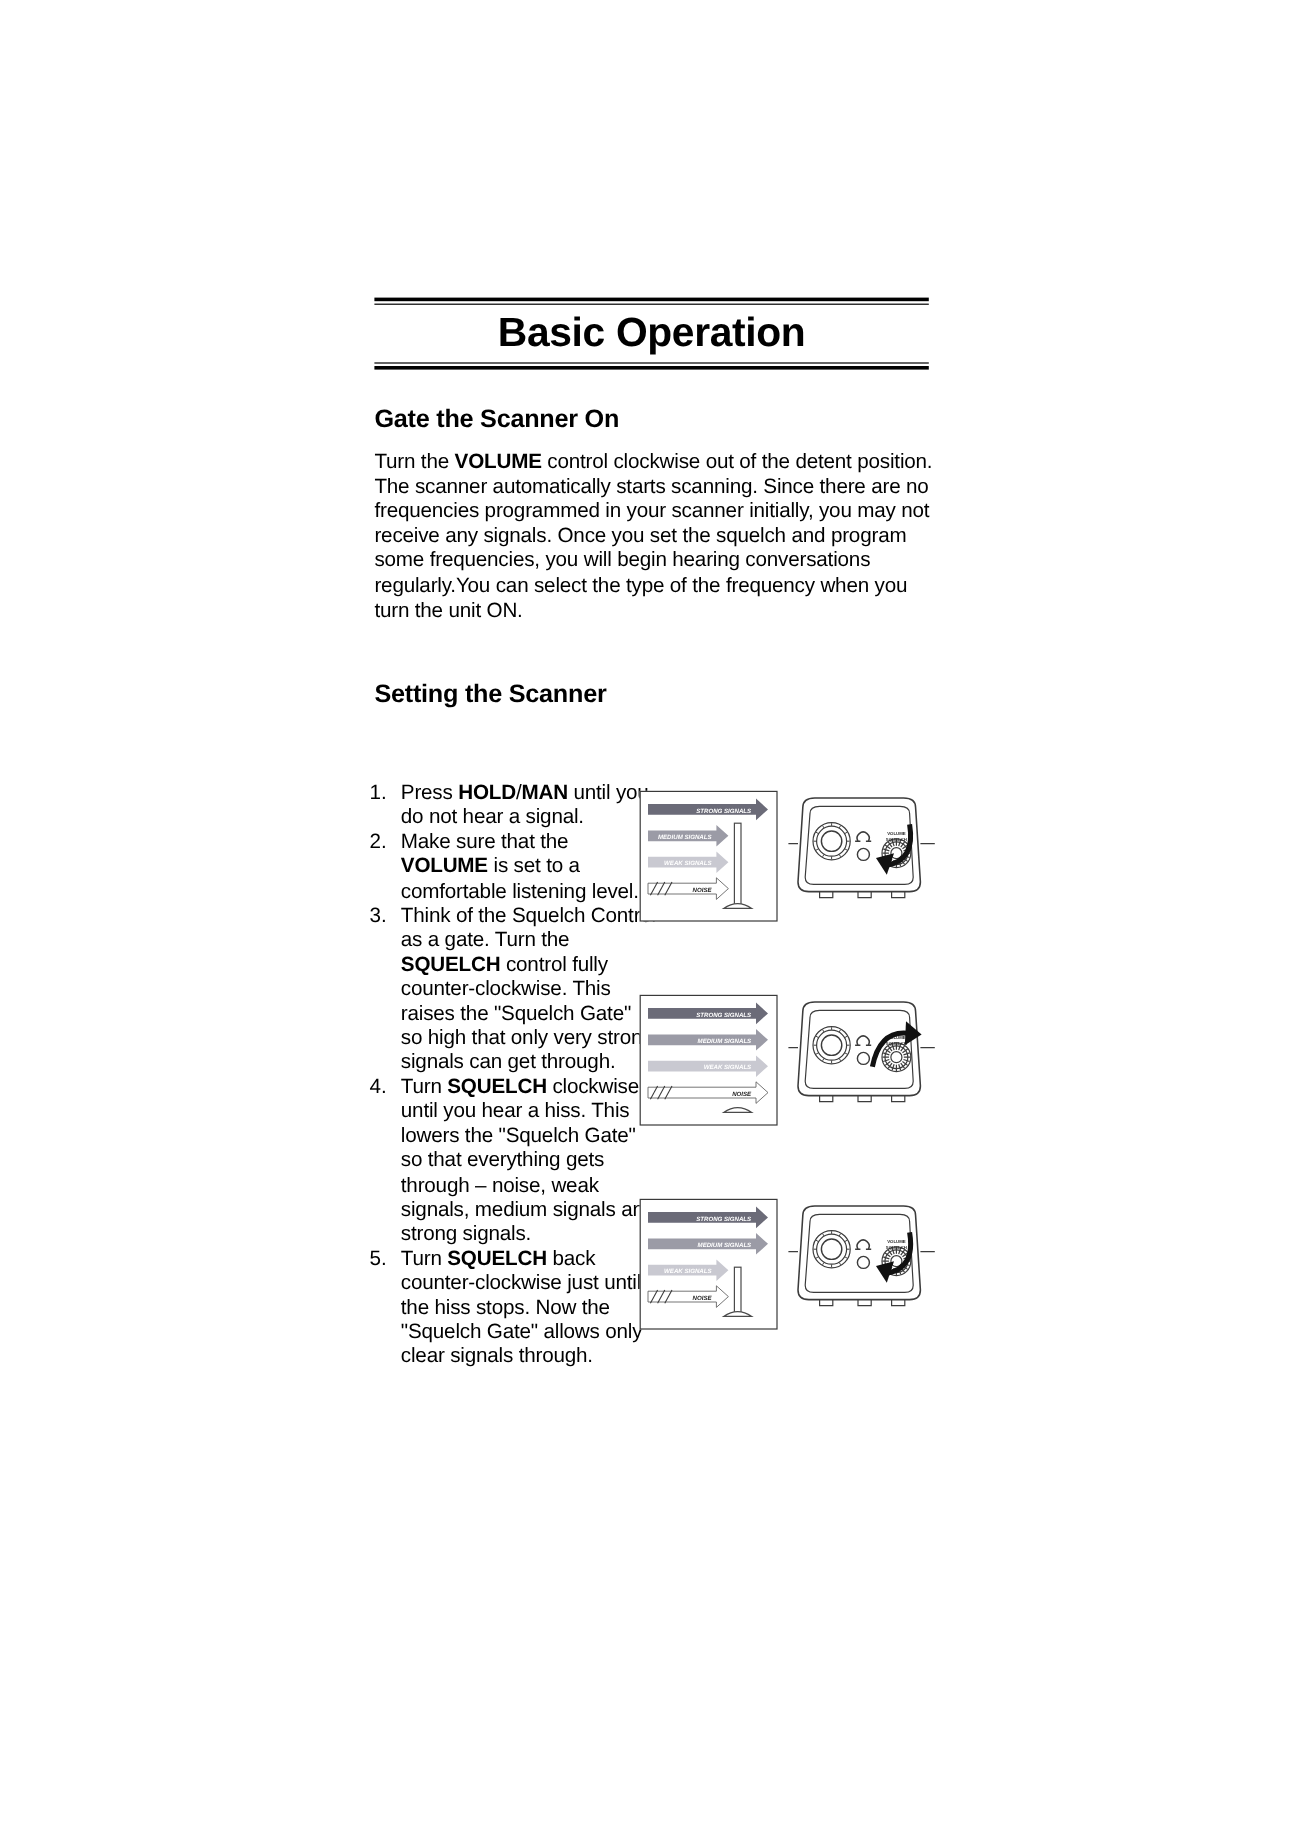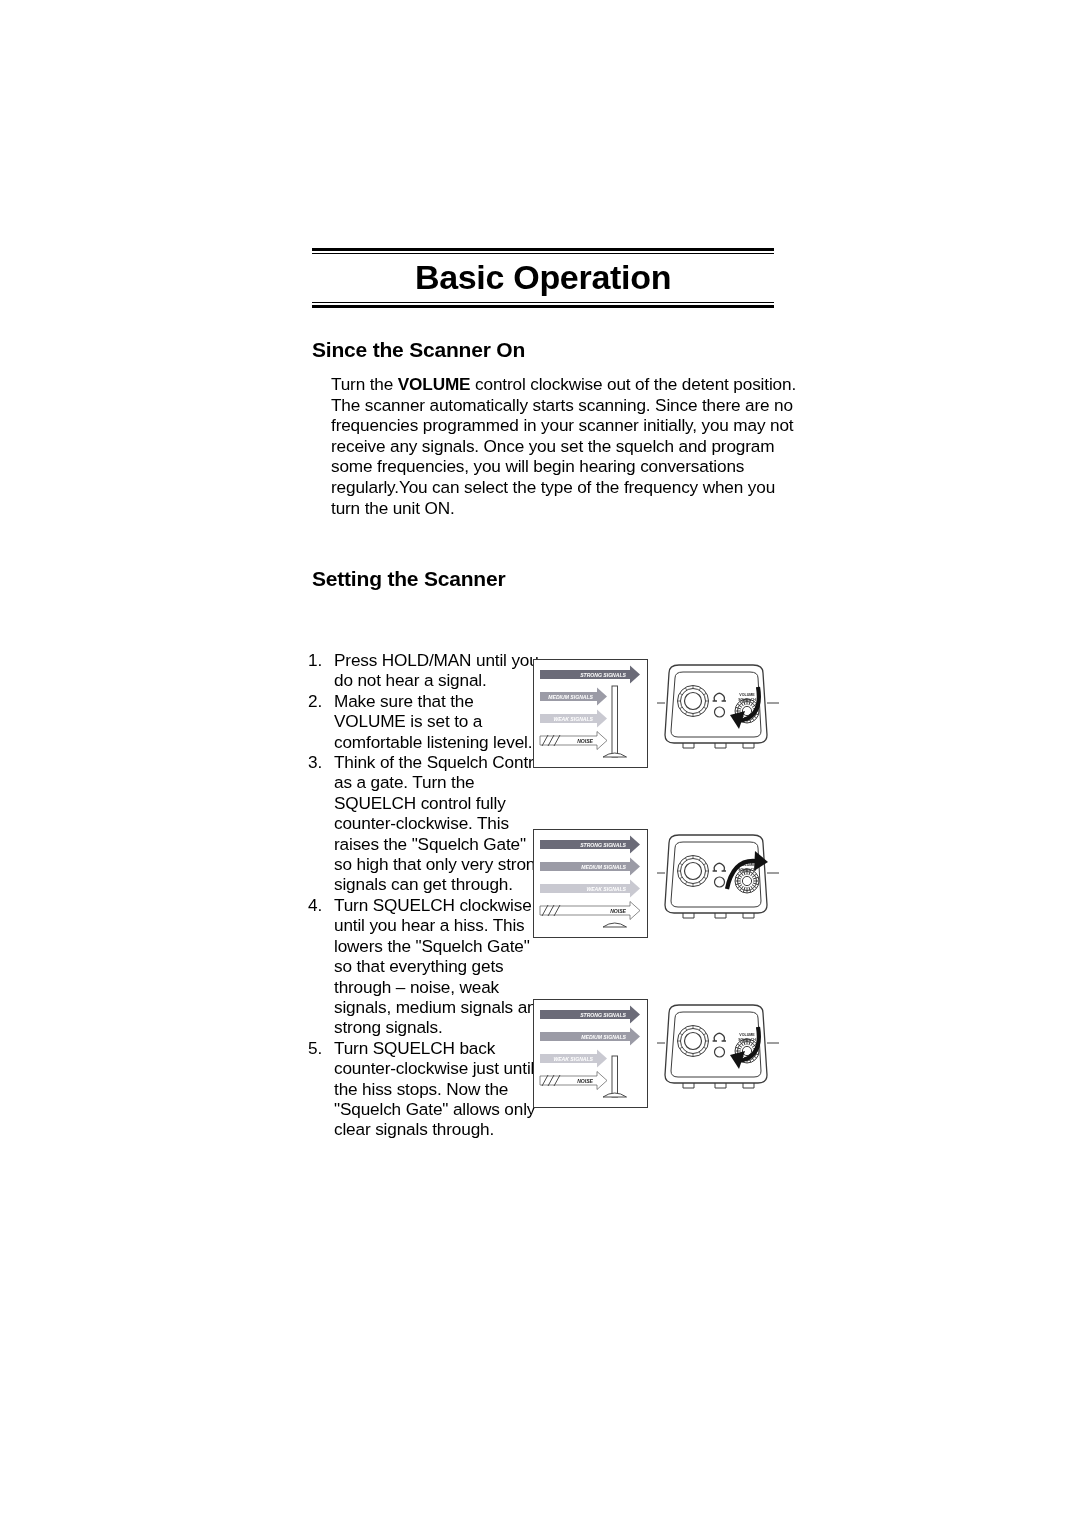--- a/index.html
+++ b/index.html
@@ -69,21 +69,20 @@
   #h2-squelch    { top: 567px; }
 
   
   .para {
     position: absolute;
     left: 312px;
     width: 470px;
     font-size: 17.2px;
     line-height: 20.6px;
     letter-spacing: -0.15px;
-    margin-left: 19px;
   }
   #para-scanner-on { top: 374px; }
   #para-squelch-intro { top: 605px; }
   .para b { font-weight: bold; }
 
   
   .list {
     position: absolute;
     left: 308px;
     top: 650px;
@@ -98,21 +97,21 @@
     margin-bottom: 0px;
   }
   .li-num {
     width: 26px;
     flex: 0 0 26px;
     text-align: left;
   }
   .li-body {
     flex: 1 1 auto;
   }
-  .li b { font-weight: normal; }
+  .li b { font-weight: bold; }
 
   
   #li-1 { margin-bottom: 0px; }
   #li-2 { margin-bottom: 0px; }
   #li-3 { margin-bottom: 0px; }
   #li-4 { margin-bottom: 0px; }
   #li-5 { margin-bottom: 0px; }
 
   
   .figure {
@@ -161,21 +160,21 @@
 <div class="page">
 
   <div class="title-block">
     <div class="rule-thick"></div>
     <div class="rule-thin"></div>
     <div class="chapter-title">Basic Operation</div>
     <div class="rule-thin-top"></div>
     <div class="rule-thick"></div>
   </div>
 
-  <div class="h2" id="h2-scanner-on">Since the Scanner On</div>
+  <div class="h2" id="h2-scanner-on">Gate the Scanner On</div>
   <div class="para" id="para-scanner-on">Turn the <b>VOLUME</b> control clockwise out of the detent position. The scanner automatically starts scanning. Since there are no frequencies programmed in your scanner initially, you may not receive any signals. Once you set the squelch and program some frequencies, you will begin hearing conversations regularly.You can select the type of the frequency when you turn the unit ON.</div>
 
   <div class="h2" id="h2-squelch">Setting the Scanner</div>
 
   <div class="list">
     <div class="li" id="li-1">
       <div class="li-num">1.</div>
       <div class="li-body">Press <b>HOLD</b>/<b>MAN</b> until you do not hear a signal.</div>
     </div>
     <div class="li" id="li-2">

